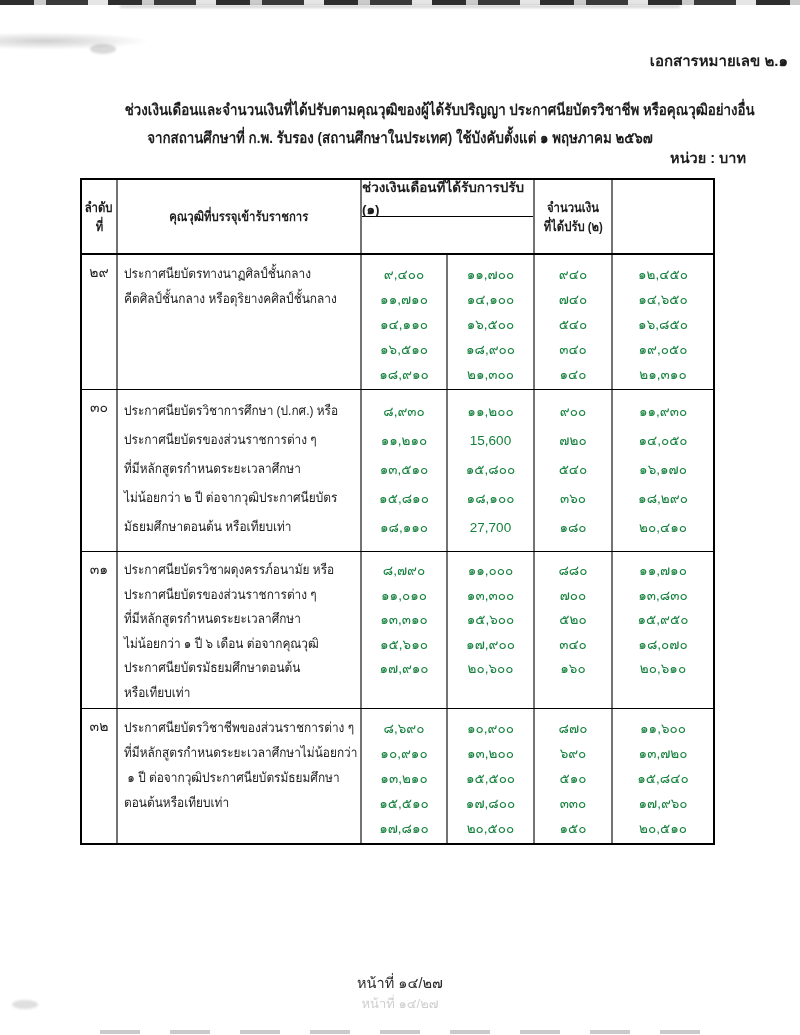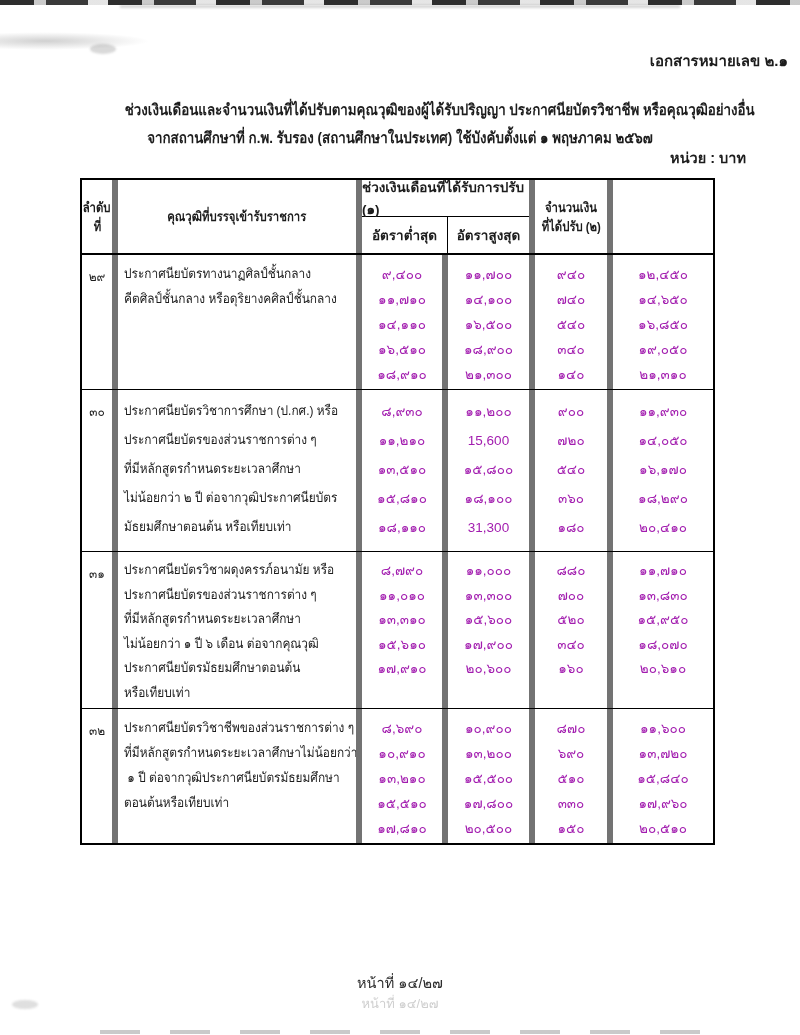--- a/index.html
+++ b/index.html
@@ -13,41 +13,41 @@
 
   
   #doc-number{top:49px;right:12px;font-size:15px;font-weight:bold;white-space:nowrap}
   #title{top:96px;left:80px;width:640px;text-align:center;font-weight:bold;font-size:15.5px}
   #title .line{white-space:nowrap;transform:scaleX(.86);transform-origin:center;line-height:28px}
   #unit{top:146px;right:54px;font-size:14.5px;font-weight:bold;white-space:nowrap}
 
   
   #table{top:178px;left:80px;width:635px;height:667px;border:2px solid #000;background:#fff}
   .grid-cols{display:grid;grid-template-columns:36px 244px 86px 87px 78px 1fr}
-  .c{border-right:6px solid #737373;overflow:hidden}
+  .c{border-right:2px solid #737373;overflow:hidden}
   .c.last{border-right:none}
 
   .thead{height:75px;border-bottom:2px solid #000}
   .hc{display:flex;flex-direction:column;align-items:center;justify-content:center;
       font-weight:bold;font-size:13.5px;text-align:center}
   .hc .line,.hc .one{white-space:nowrap;transform:scaleX(.84);transform-origin:center;line-height:19px}
   .sgroup{display:flex;flex-direction:column;padding:0}
   .sg-top{height:37px;border-bottom:1px solid #000;display:flex;align-items:center;justify-content:center;
           font-weight:bold;font-size:13.5px}
   .sg-bottom{flex:1;display:grid;grid-template-columns:86px 1fr}
   .sg-cell{display:flex;align-items:center;justify-content:center;border-right:1px solid #000;
            font-weight:bold;font-size:13.5px}
   .sg-cell.last{border-right:none}
 
   .trow{border-bottom:1px solid #000}
   .trow.lastrow{border-bottom:none}
-  .cno{font-size:12px;text-align:center;padding-top:12px}
+  .cno{font-size:14px;text-align:center;padding-top:6px}
   .cqual{font-size:13.5px;padding:6px 16px 0 6px}
   .cqual .line{white-space:nowrap;transform:scaleX(.88);transform-origin:left center}
-  .cnum{font-size:13.5px;text-align:center;padding-top:7px;color:#a21caf}
+  .cnum{font-size:13.5px;text-align:center;padding-top:7px;color:#15803d}
   .cnum .line{white-space:nowrap}
 
   .r29{height:135px}.r29 .line{line-height:25px}
   .r30{height:162px}.r30 .line{line-height:29px}
   .r31{height:157px}.r31 .line{line-height:24.5px}
   .r32{height:134px}.r32 .line{line-height:25px}
 
   
   #footer{top:971px;left:0;width:100%;text-align:center;font-size:14.5px;color:#2e2e2e}
   #footer-ghost{top:993px;left:0;width:100%;text-align:center;font-size:13px;
@@ -90,28 +90,20 @@
         <div class="line">ลำดับ</div>
         <div class="line">ที่</div>
       </div>
     <div class="c hc">
       <div class="one">คุณวุฒิที่บรรจุเข้ารับราชการ</div>
     </div>
     <div class="c sgroup" style="grid-column:3 / span 2">
       <div class="sg-top">
         <span class="one">ช่วงเงินเดือนที่ได้รับการปรับ (๑)</span>
       </div>
-      <div class="sg-bottom">
-        <div class="sg-cell">
-          <span class="one">อัตราต่ำสุด</span>
-        </div>
-        <div class="sg-cell last">
-          <span class="one">อัตราสูงสุด</span>
-        </div>
-      </div>
     </div>
     <div class="c hc">
         <div class="line">จำนวนเงิน</div>
         <div class="line">ที่ได้ปรับ (๒)</div>
       </div>
   </div>
 
   <div class="trow grid-cols r29">
     <div class="c cno">๒๙</div>
     <div class="c cqual">
@@ -162,21 +154,21 @@
         <div class="line">๑๑,๒๑๐</div>
         <div class="line">๑๓,๕๑๐</div>
         <div class="line">๑๕,๘๑๐</div>
         <div class="line">๑๘,๑๑๐</div>
       </div>
     <div class="c cnum">
         <div class="line">๑๑,๒๐๐</div>
         <div class="line">15,600</div>
         <div class="line">๑๕,๘๐๐</div>
         <div class="line">๑๘,๑๐๐</div>
-        <div class="line">31,300</div>
+        <div class="line">27,700</div>
       </div>
     <div class="c cnum">
         <div class="line">๙๐๐</div>
         <div class="line">๗๒๐</div>
         <div class="line">๕๔๐</div>
         <div class="line">๓๖๐</div>
         <div class="line">๑๘๐</div>
       </div>
     <div class="c cnum last">
         <div class="line">๑๑,๙๓๐</div>

